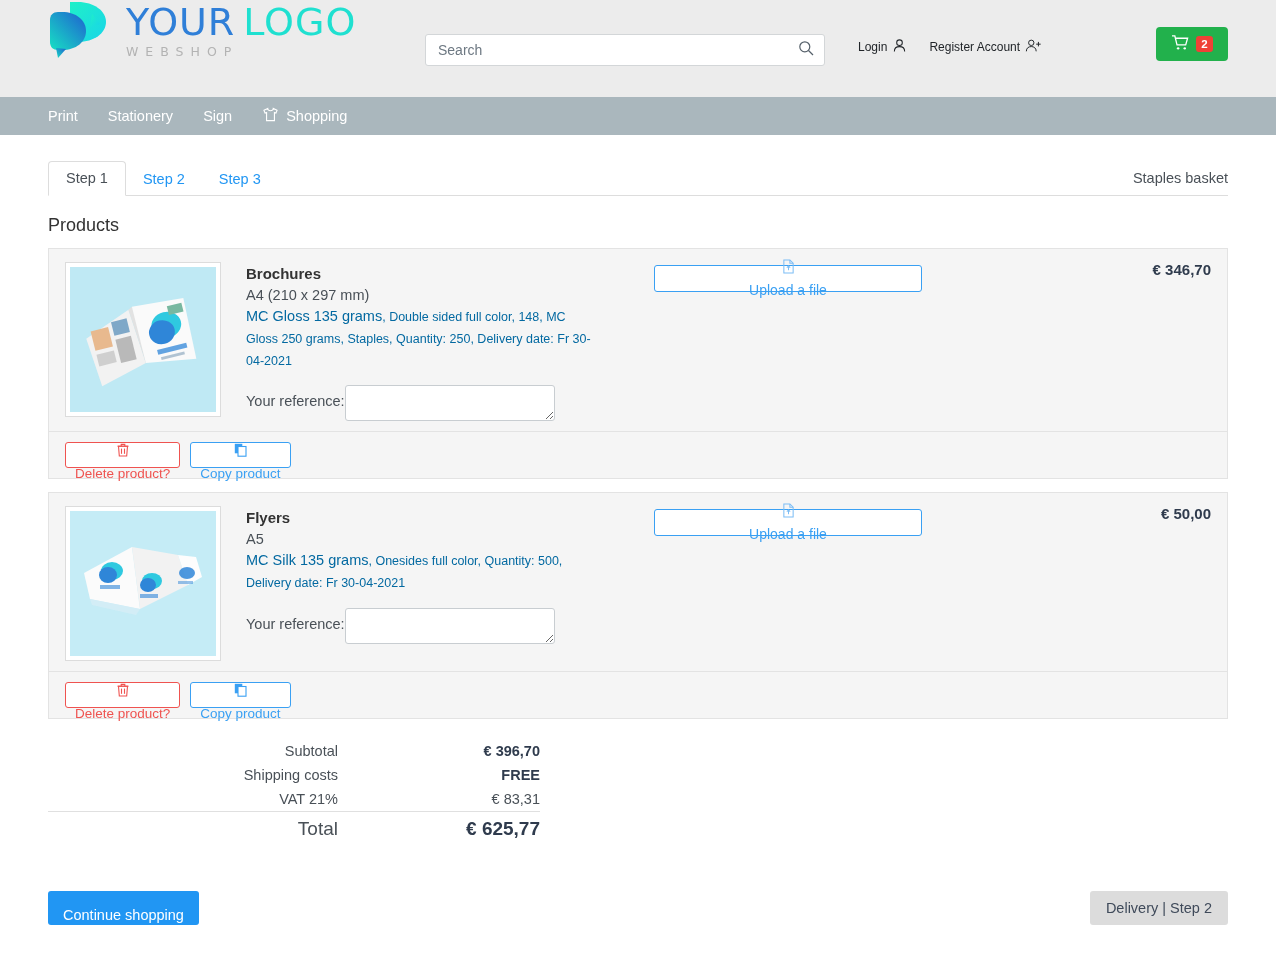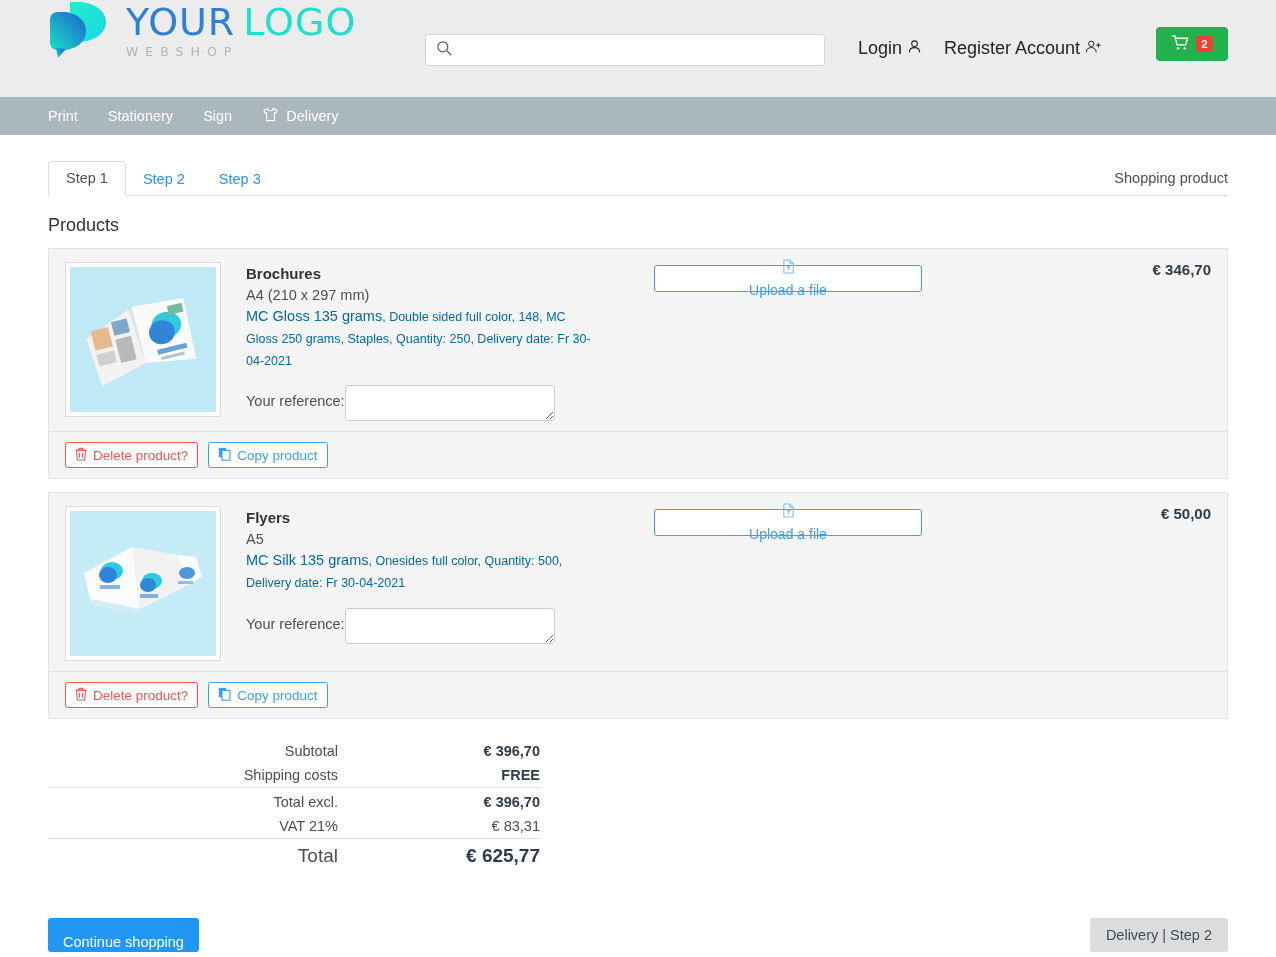--- a/index.html
+++ b/index.html
@@ -44,21 +44,21 @@
   .search-box input {
     border: 0; outline: 0; flex: 1; font-size: 14px;
     color: #55606a; font-family: "Liberation Sans", sans-serif;
     background: transparent;
   }
   .search-box input::placeholder { color: #6d7882; }
 
   .acct-links {
     position: absolute; left: 858px; top: 38px;
     display: flex; align-items: center; gap: 22px;
-    font-size: 18px; color: #212529;
+    font-size: 12px; color: #212529;
   }
   .acct-link { display: flex; align-items: center; gap: 5px; cursor: pointer; }
 
   .cart-btn {
     position: absolute; right: 48px; top: 27px;
     width: 72px; height: 34px; background: #22b14c;
     border-radius: 4px; display: flex; align-items: center;
     justify-content: center; gap: 6px; cursor: pointer;
   }
   .cart-badge {
@@ -135,21 +135,21 @@
     position: absolute; right: 16px; top: 12px;
     font-size: 15px; color: #2f3b4d; font-weight: bold;
   }
   .product-foot {
     border-top: 1px solid #e3e3e3; padding: 10px 16px;
     display: flex; gap: 10px; background: #f5f5f5;
   }
   .btn-outline {
     height: 26px; background: #fff; border-radius: 3px; font-size: 13.5px;
     display: flex; align-items: center; gap: 6px; padding: 0 9px;
-    cursor: pointer; font-family: "Liberation Sans", sans-serif;
+    cursor: pointer; font-family: "Liberation Sans", sans-serif; flex-direction: column;
   }
   .btn-danger { border: 1px solid #ef5350; color: #ef5350; }
   .btn-info { border: 1px solid #3aa0f3; color: #3aa0f3; }
 
   
   .totals { margin-top: 20px; display: flex; }
   .totals table { border-collapse: collapse; width: 492px; }
   .totals td { padding: 4px 0; font-size: 14.5px; color: #495057; }
   .totals td.lbl { text-align: right; padding-right: 40px; width: 330px; }
   .totals td.val { text-align: right; font-weight: bold; color: #2f3b4d; }
@@ -201,20 +201,21 @@
     <div class="logo-text">
       <div class="logo-top">
         <span class="logo-your">YOUR</span>
         <span class="logo-logo">LOGO</span>
       </div>
       <div class="logo-sub">WEBSHOP</div>
     </div>
   </div>
 
   <div class="search-box">
+    <input type="text" value="" placeholder="Search" style="">
     <span>
       <svg width="16" height="16" viewBox="0 0 16 16" fill="none" stroke="#55606a" stroke-width="1.2">
         <circle cx="6.8" cy="6.8" r="5"></circle>
           <line x1="10.5" y1="10.5" x2="15" y2="15"></line>
       </svg>
     </span>
   </div>
 
   <div class="acct-links">
     <div class="acct-link">
@@ -260,39 +261,39 @@
   </div>
   <div class="nav-item">
     <span>Sign</span>
   </div>
   <div class="nav-item">
     <span>
       <svg width="17" height="15" viewBox="0 0 18 16" fill="none" stroke="#ffffff" stroke-width="1.2">
         <path d="M6 1.5 L2 3.5 L3.2 6.5 L4.8 6 L4.8 14.5 L13.2 14.5 L13.2 6 L14.8 6.5 L16 3.5 L12 1.5 C12 3.2 10.7 4 9 4 C7.3 4 6 3.2 6 1.5 Z"></path>
       </svg>
     </span>
-    <span>Delivery</span>
+    <span>Shopping</span>
   </div>
 </div>
 
 <div class="main">
 
   <div class="tabs-row">
     <div class="tabs">
       <div class="tab active">
         <span>Step 1</span>
       </div>
       <div class="tab">
         <span>Step 2</span>
       </div>
       <div class="tab">
         <span>Step 3</span>
       </div>
     </div>
-    <div class="basket-label">Shopping product</div>
+    <div class="basket-label">Staples basket</div>
   </div>
 
   <div class="section-title">Products</div>
 
   <div class="product-card">
     <div class="product-body">
       <div class="thumb">
         <div class="thumb-img">
           <svg width="100%" height="100%" viewBox="0 0 146 145" preserveAspectRatio="none">
             <rect width="146" height="145" fill="#bfe9f4"></rect>
@@ -436,24 +437,20 @@
     <table>
       <tbody>
           <tr>
         <td class="lbl">Subtotal</td>
         <td class="val">€ 396,70</td>
       </tr>
       <tr>
         <td class="lbl">Shipping costs</td>
         <td class="val free">FREE</td>
       </tr>
-      <tr class="sep-top">
-        <td class="lbl">Total excl.</td>
-        <td class="val">€ 396,70</td>
-      </tr>
       <tr>
         <td class="lbl">VAT 21%</td>
         <td class="val vat-val">€ 83,31</td>
       </tr>
       <tr class="sep-top grand">
         <td class="lbl">Total</td>
         <td class="val">€ 625,77</td>
       </tr>
     </tbody>
       </table>

